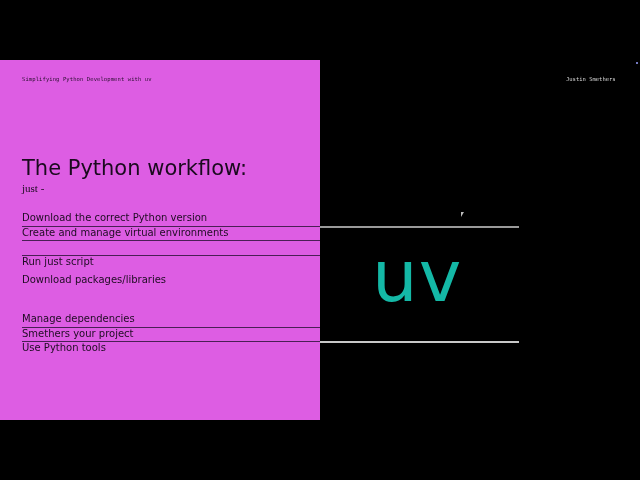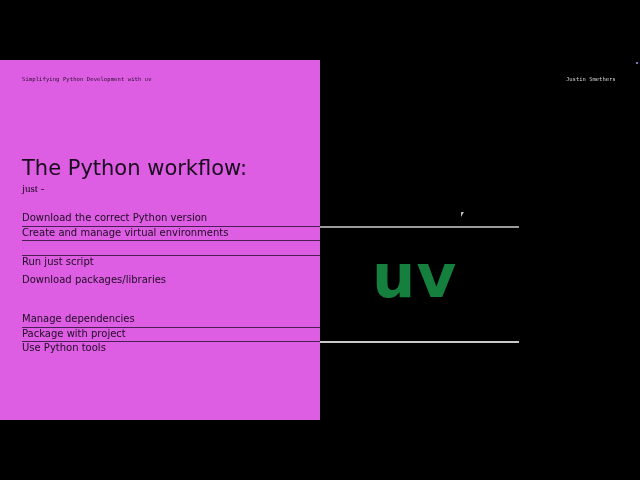--- a/index.html
+++ b/index.html
@@ -99,24 +99,24 @@
       top: 287px;
       font-size: 17px;
       line-height: 20px;
       color: #1a0a1e;
       white-space: nowrap;
     }
     .logo {
       position: absolute;
       left: 372px;
       top: 226px;
-      font-size: 61px;
+      font-size: 72px;
       line-height: 100px;
-      color: #15803d;
-      font-weight: 700;
+      color: #14b8a6;
+      font-weight: 400;
       letter-spacing: 1px;
       white-space: nowrap;
     }
     .cursor {
       position: absolute;
       left: 461px;
       top: 212px;
       width: 0;
       height: 0;
       border-left: 3px solid #bbbbbb;
@@ -146,21 +146,21 @@
 
   <div class="list-item" style="top:242px;margin-top:32px;">Download packages/libraries</div>
   <div class="sep" style="top:255px; width:298px;"></div>
 
   <div class="list-item" style="top:256px;">Run just script</div>
 
 
   <div class="list-item" style="top:313px;">Manage dependencies</div>
   <div class="sep" style="top:327px; width:298px;"></div>
 
-  <div class="list-item" style="top:328px;">Package with project</div>
+  <div class="list-item" style="top:328px;">Smethers your project</div>
   <div class="sep" style="top:341px; width:298px;"></div>
   <div class="sep-gray" style="top:341px; left:320px; width:199px; background:#c8c8c8;"></div>
 
   <div class="list-item" style="top:342px;">Use Python tools</div>
 
   <div class="logo">uv</div>
 
   <div class="cursor"></div>
 </div>
 

